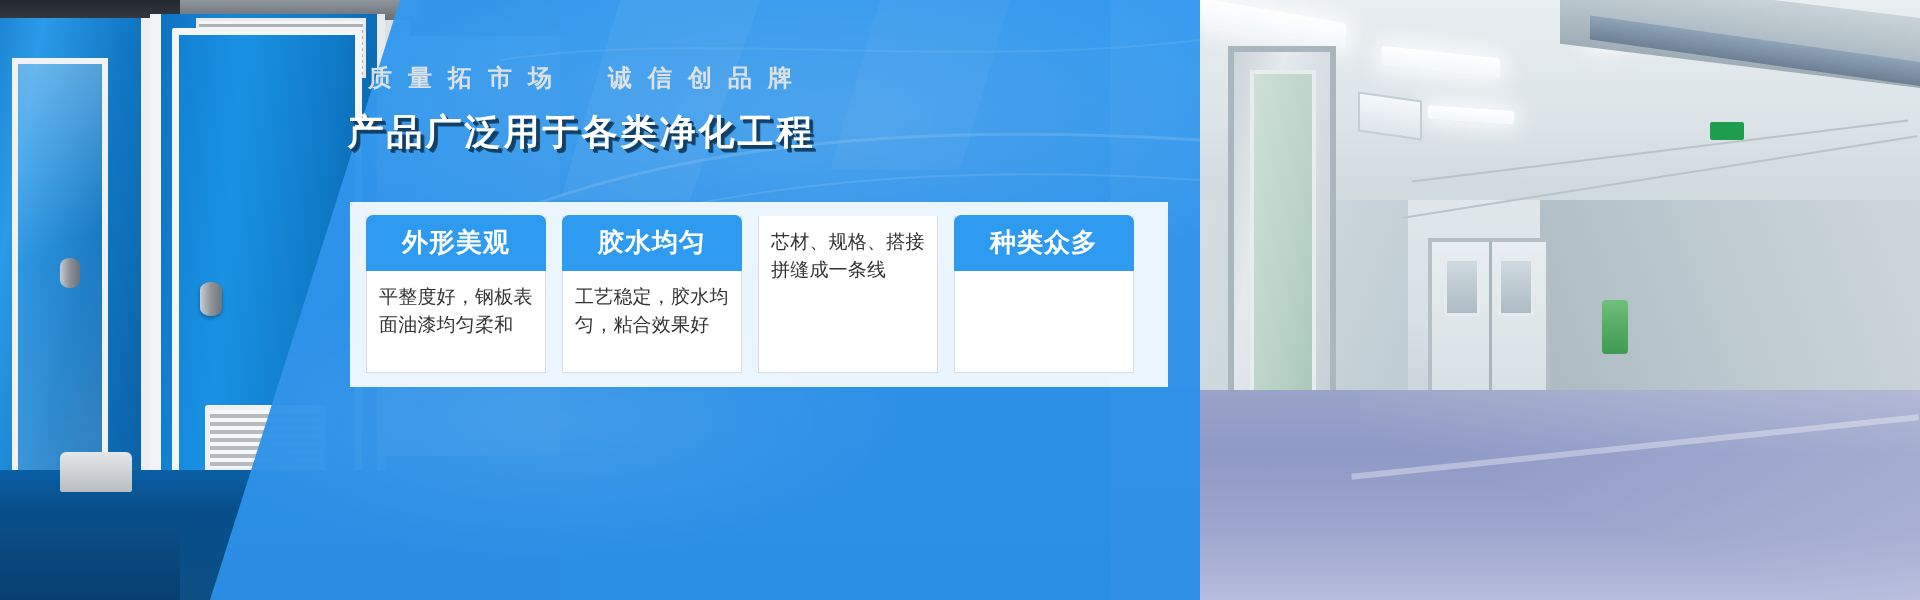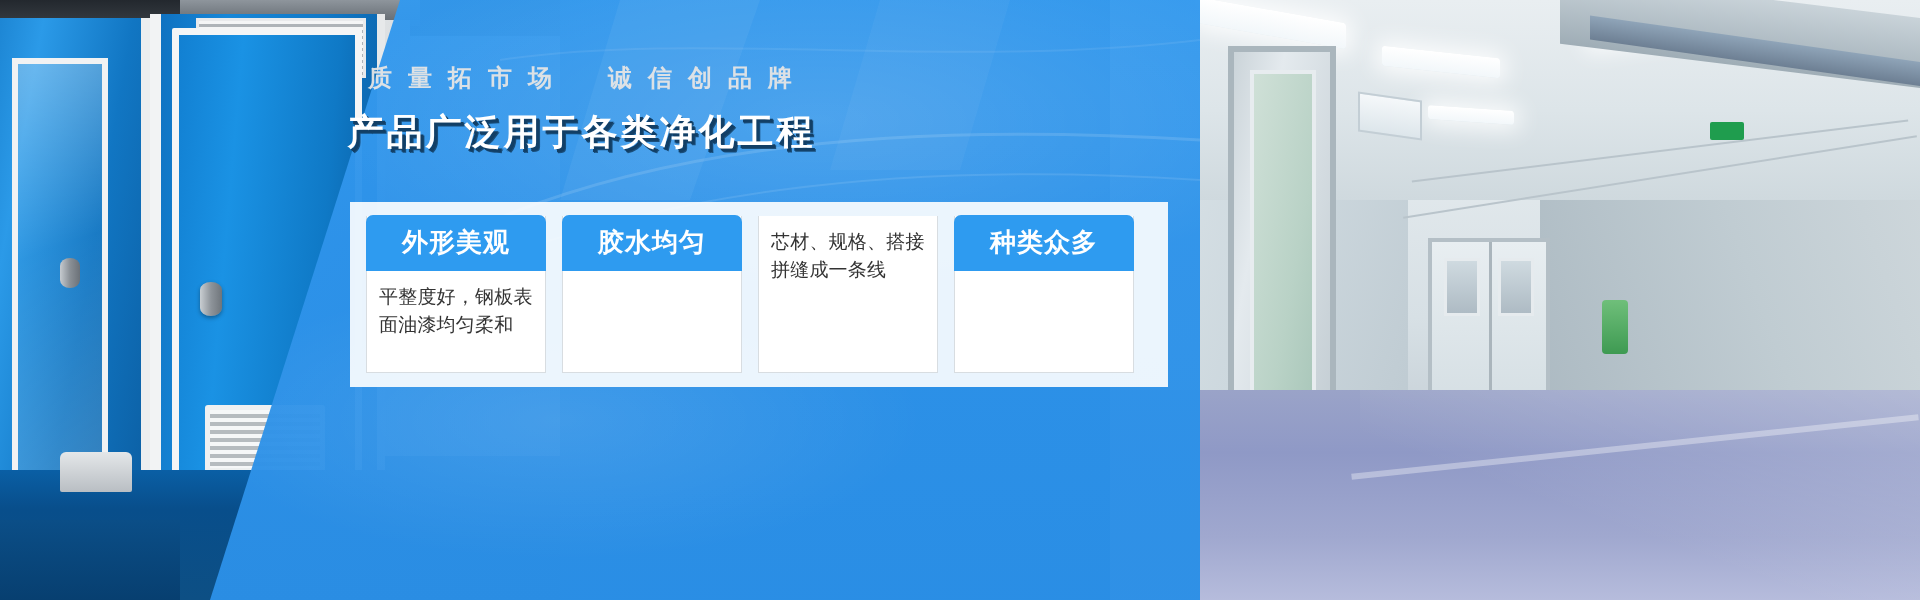--- a/index.html
+++ b/index.html
@@ -347,20 +347,21 @@
     <div class="title">产品广泛用于各类净化工程</div>
   </div>
 
   <div class="cards">
     <div class="card">
       <div class="card-head">外形美观</div>
       <div class="card-body">平整度好，钢板表面油漆均匀柔和</div>
     </div>
     <div class="card">
       <div class="card-head">胶水均匀</div>
+      <div class="card-body">工艺稳定，胶水均匀，粘合效果好</div>
     </div>
     <div class="card">
       <div class="card-body">芯材、规格、搭接拼缝成一条线</div>
     </div>
     <div class="card">
       <div class="card-head">种类众多</div>
     </div>
   </div>
 
 </div>

